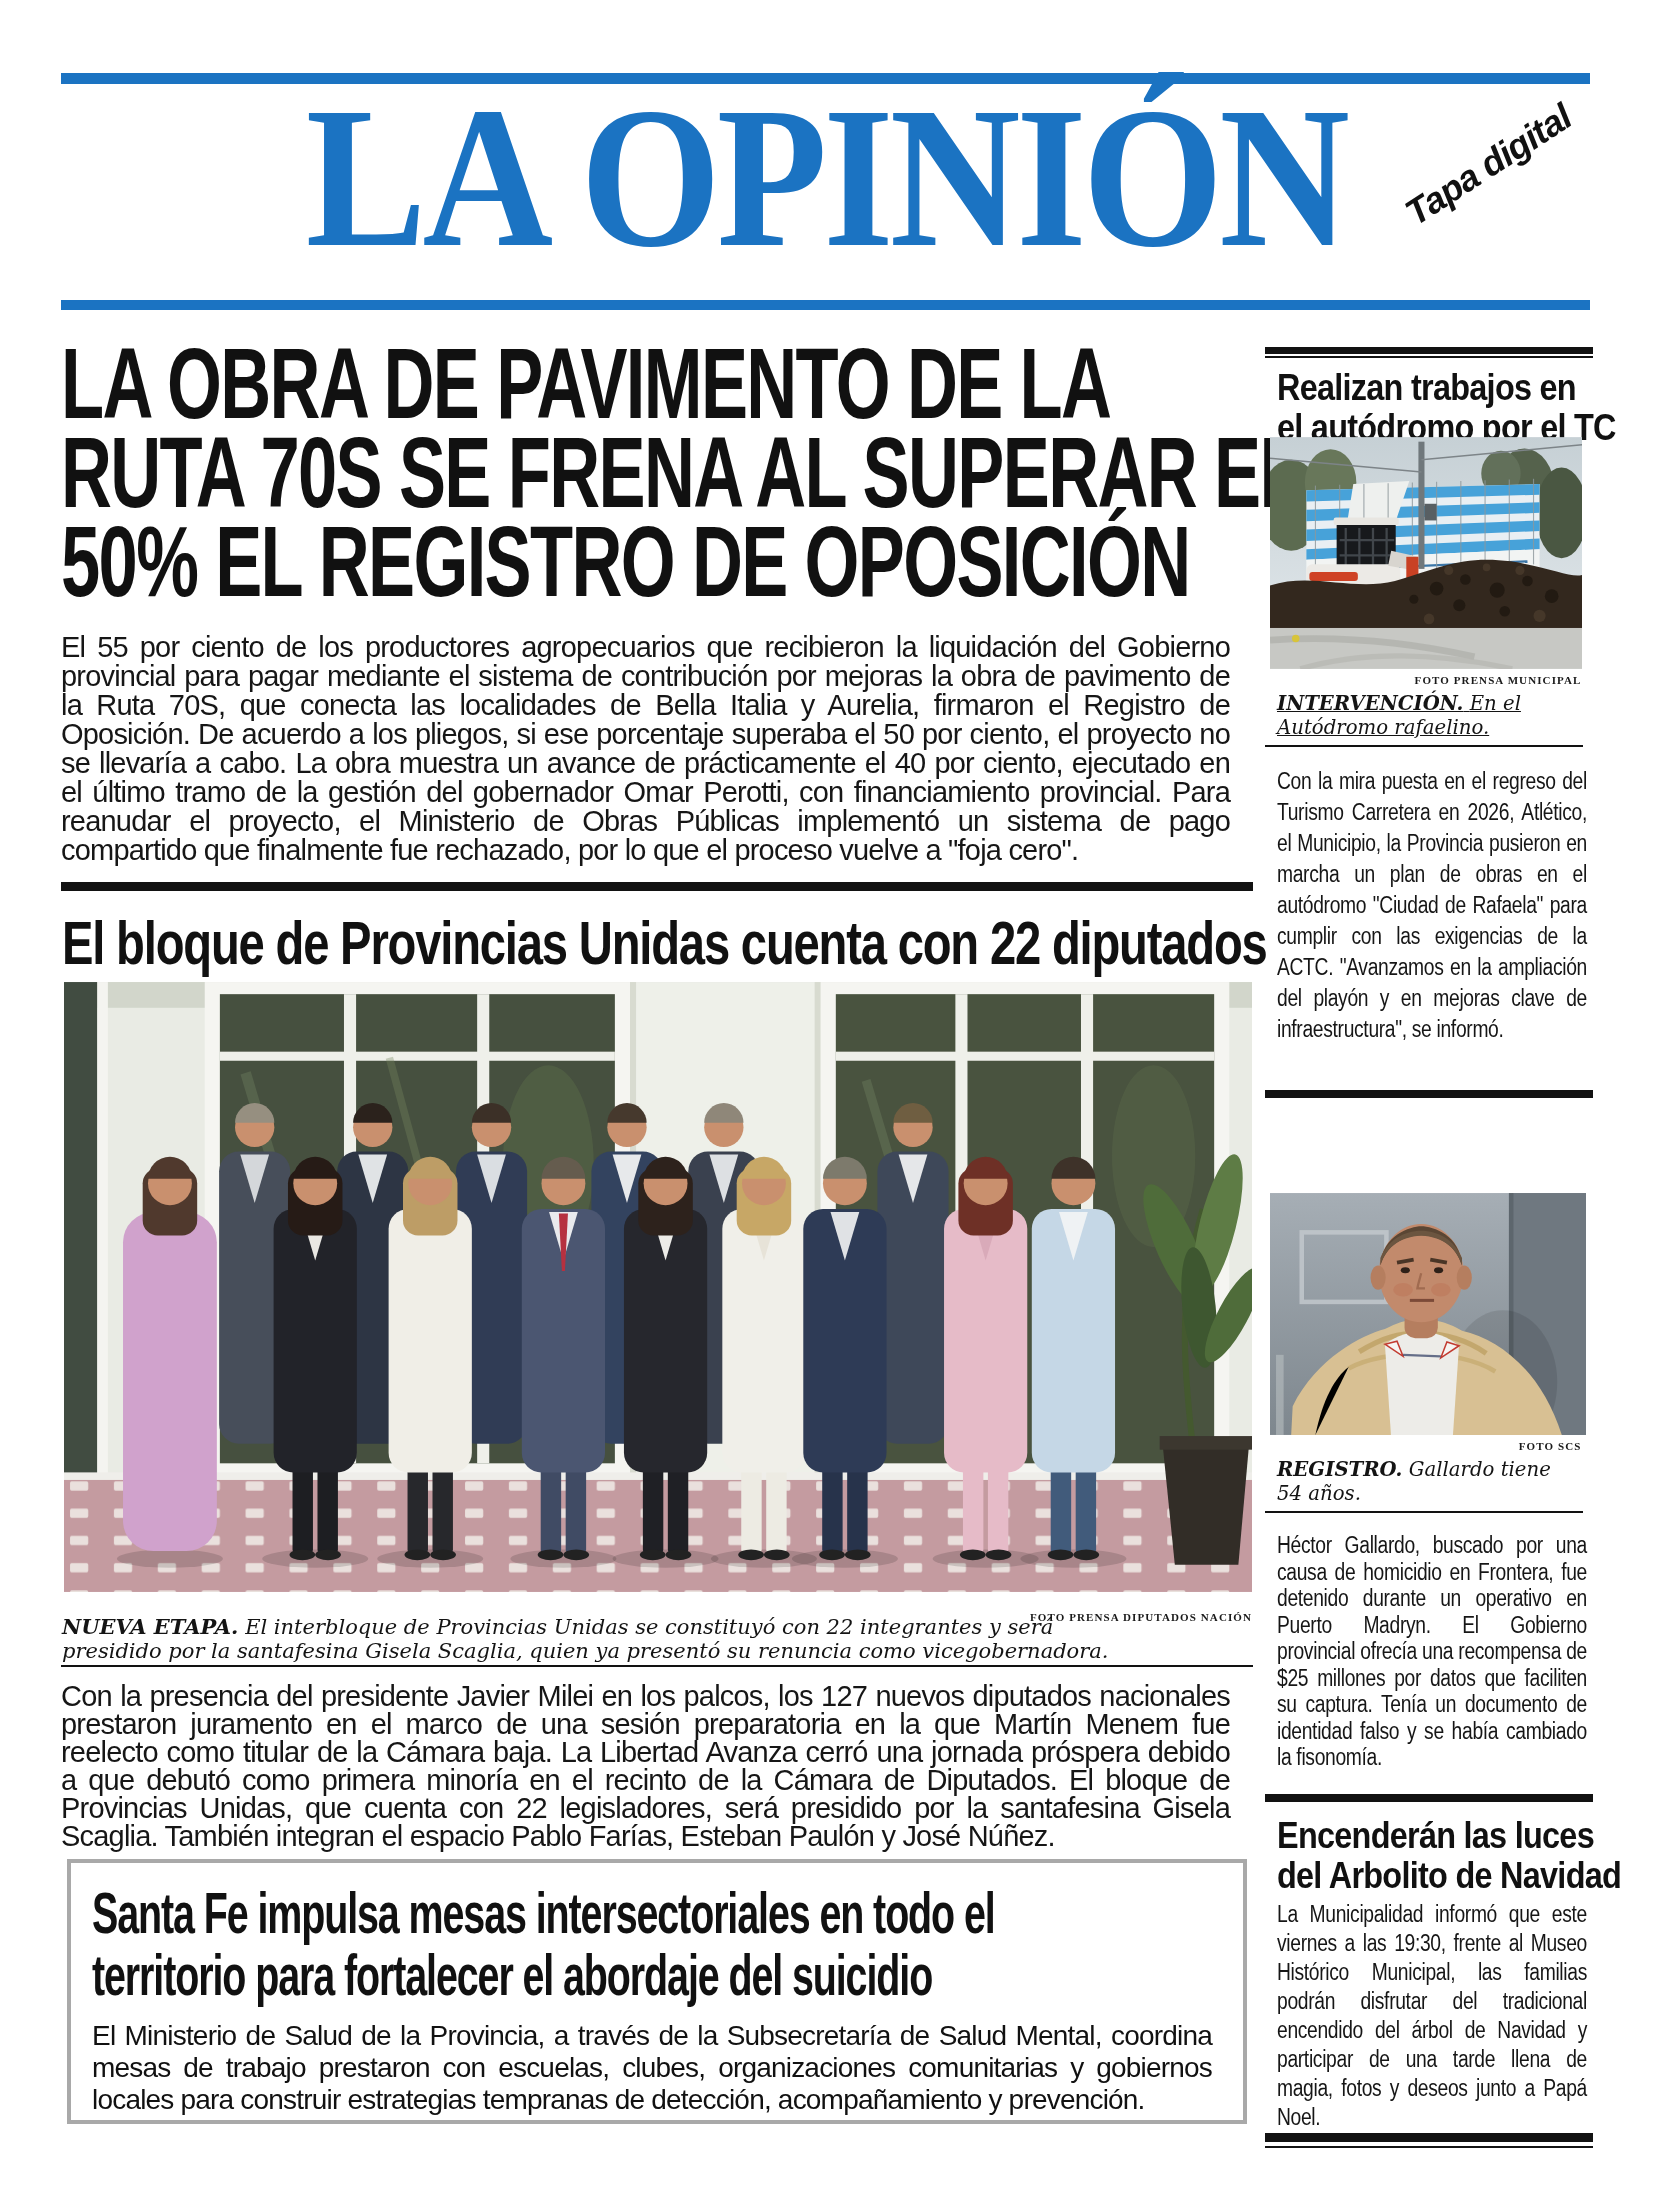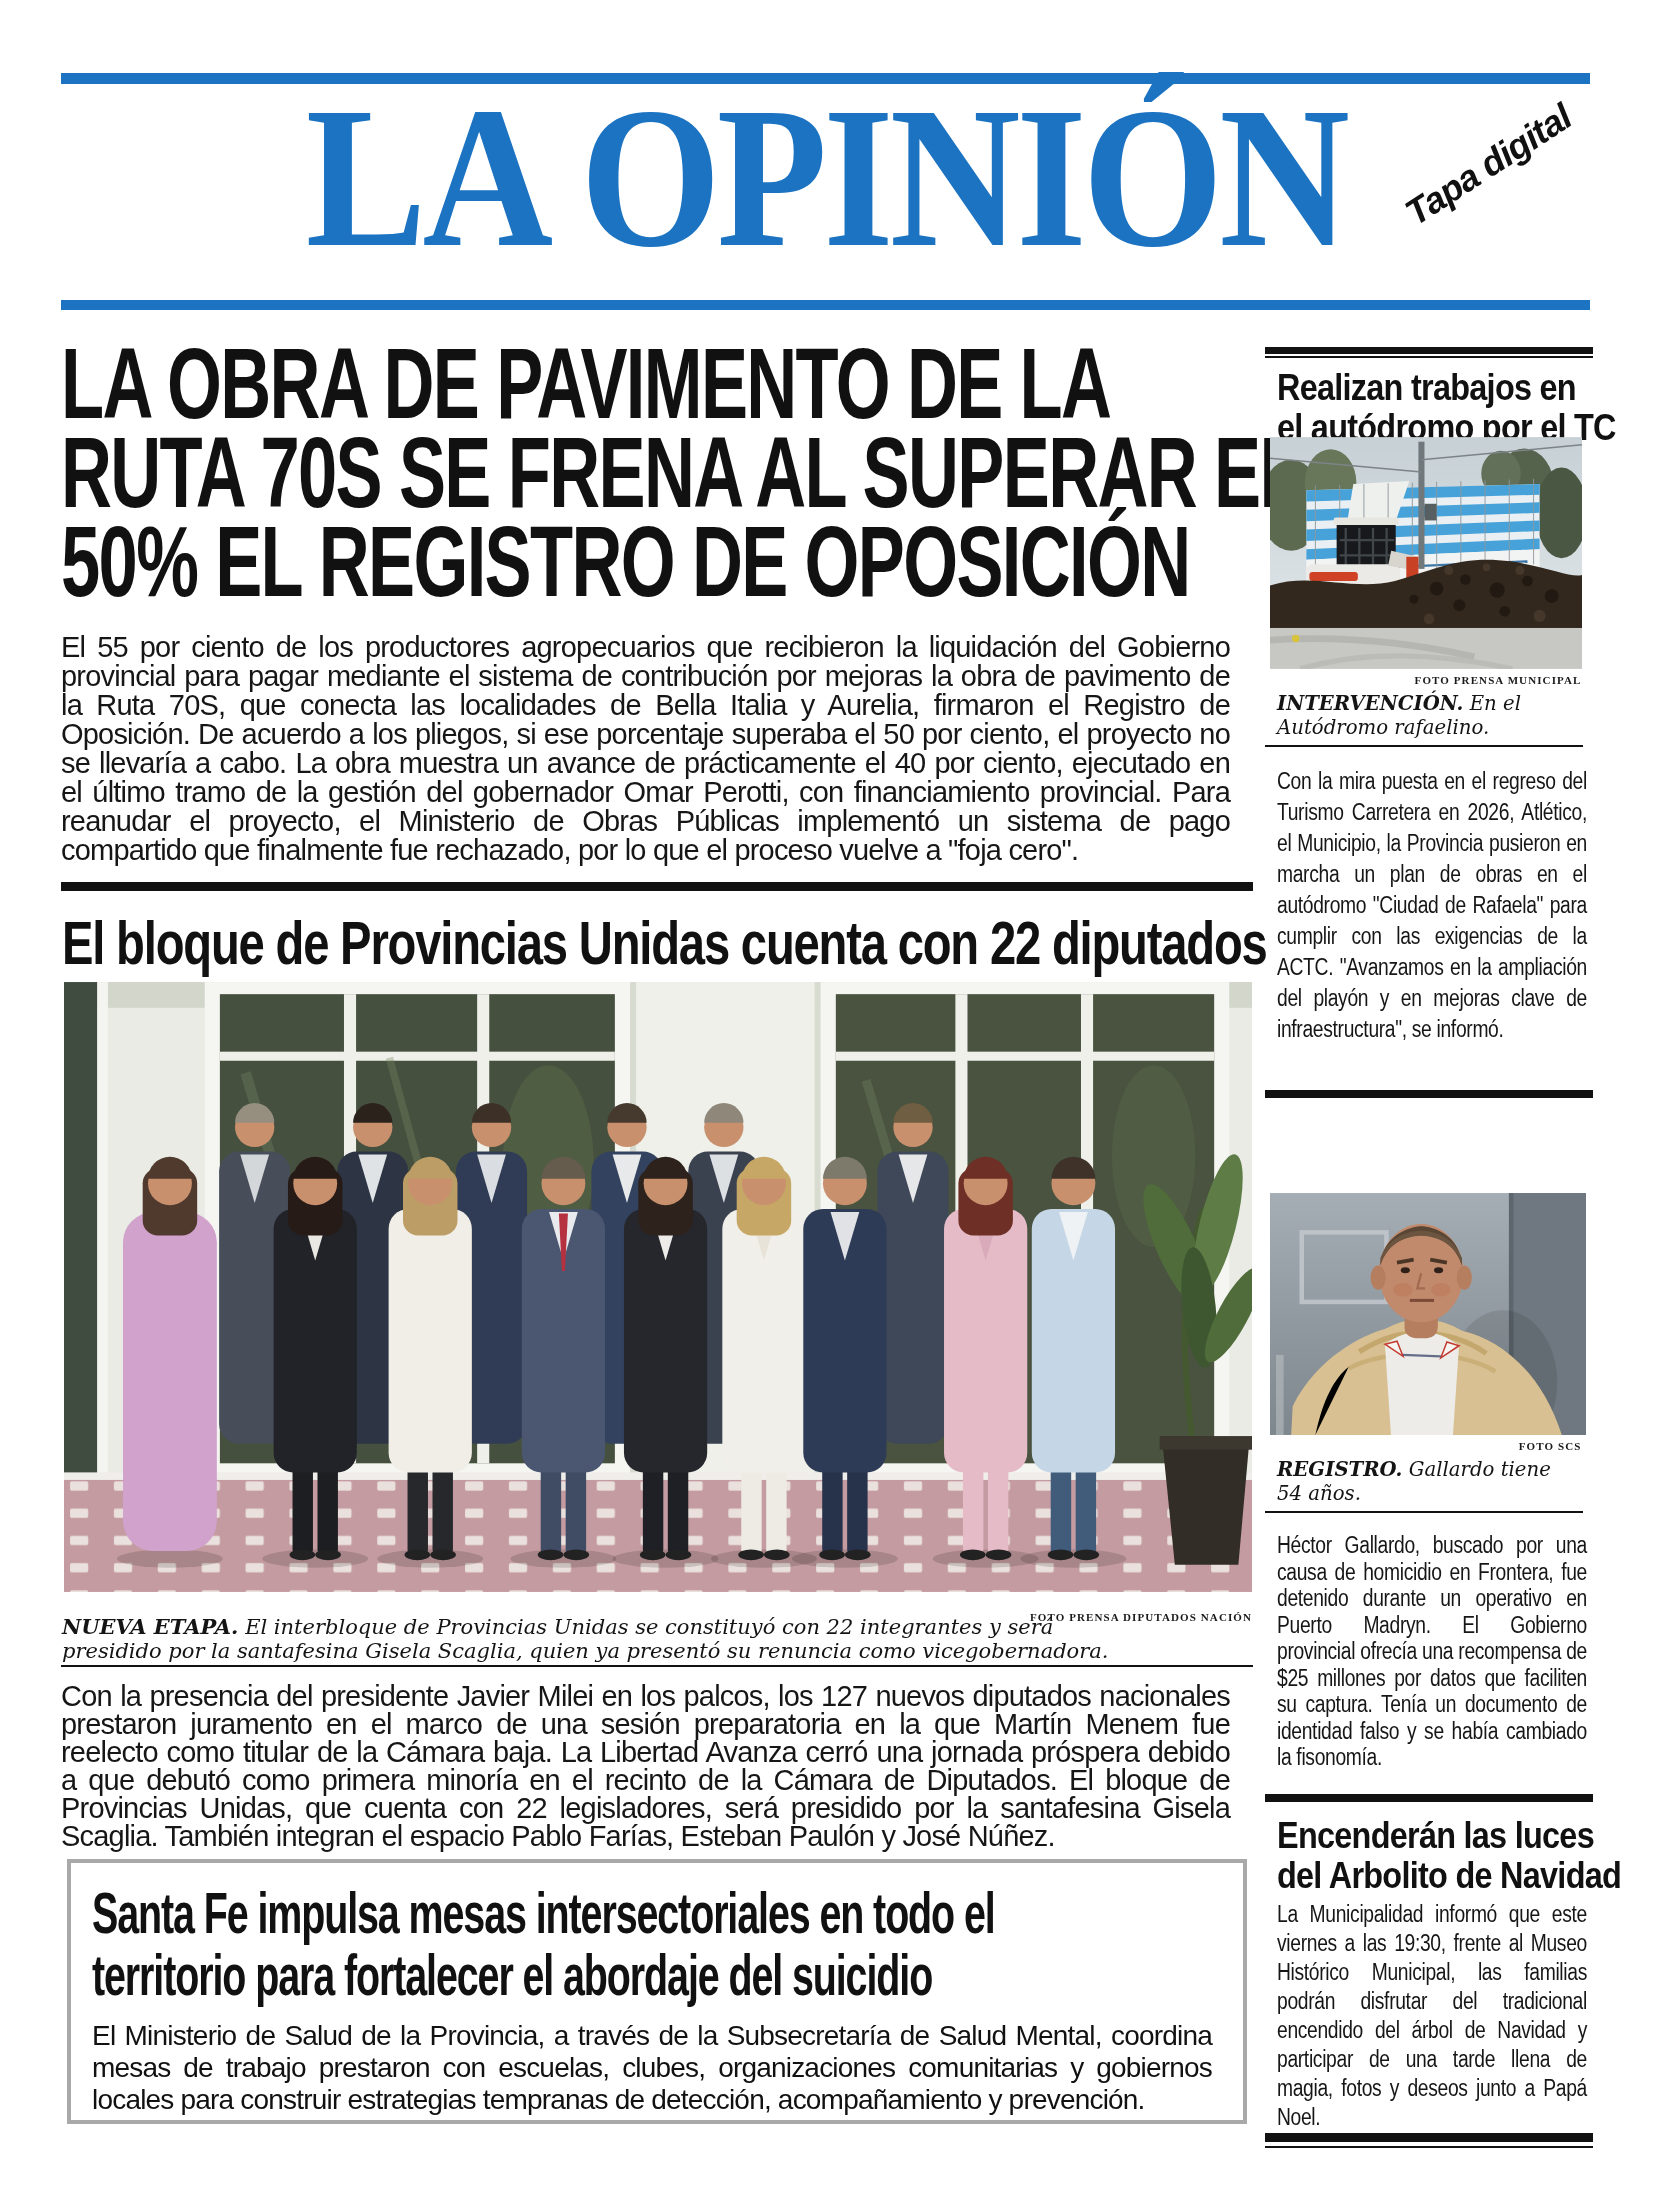--- a/index.html
+++ b/index.html
@@ -344,21 +344,21 @@
 
         <rect x="0" y="252" width="412" height="54" fill="#c7c8c4"></rect>
         <path d="M0,268 C90,262 180,270 270,290" stroke="#b0b1ad" stroke-width="9" fill="none" opacity=".8"></path>
         <path d="M40,306 C120,282 220,284 320,306" stroke="#b6b7b2" stroke-width="7" fill="none" opacity=".7"></path>
         <circle cx="34" cy="266" r="5" fill="#d8c43a"></circle>
       </svg>
     </div>
 
     <div class="credit" style="left:4.5px;top:674px;width:312px;">FOTO PRENSA MUNICIPAL</div>
 
-    <div class="caption caption-side" style="left:12px;top:692px;width:250px;">
+    <div class="caption caption-side" style="left:12px;top:692px;width:250px;text-decoration:underline;">
       <span class="lead">INTERVENCIÓN.</span>
       <span>En el Autódromo rafaelino.</span>
     </div>
 
     <div class="thin-rule" style="left:0;top:745px;width:318px;"></div>
 
     <div class="body-side" style="left:12px;top:766px;">Con la mira puesta en el regreso del Turismo Carretera en 2026, Atlético, el Municipio, la Provincia pusieron en marcha un plan de obras en el autódromo "Ciudad de Rafaela" para cumplir con las exigencias de la ACTC. "Avanzamos en la ampliación del playón y en mejoras clave de infraestructura", se informó.</div>
 
     <div class="rule-black" style="left:0;top:1090px;width:328px;height:7.6px;"></div>
 

